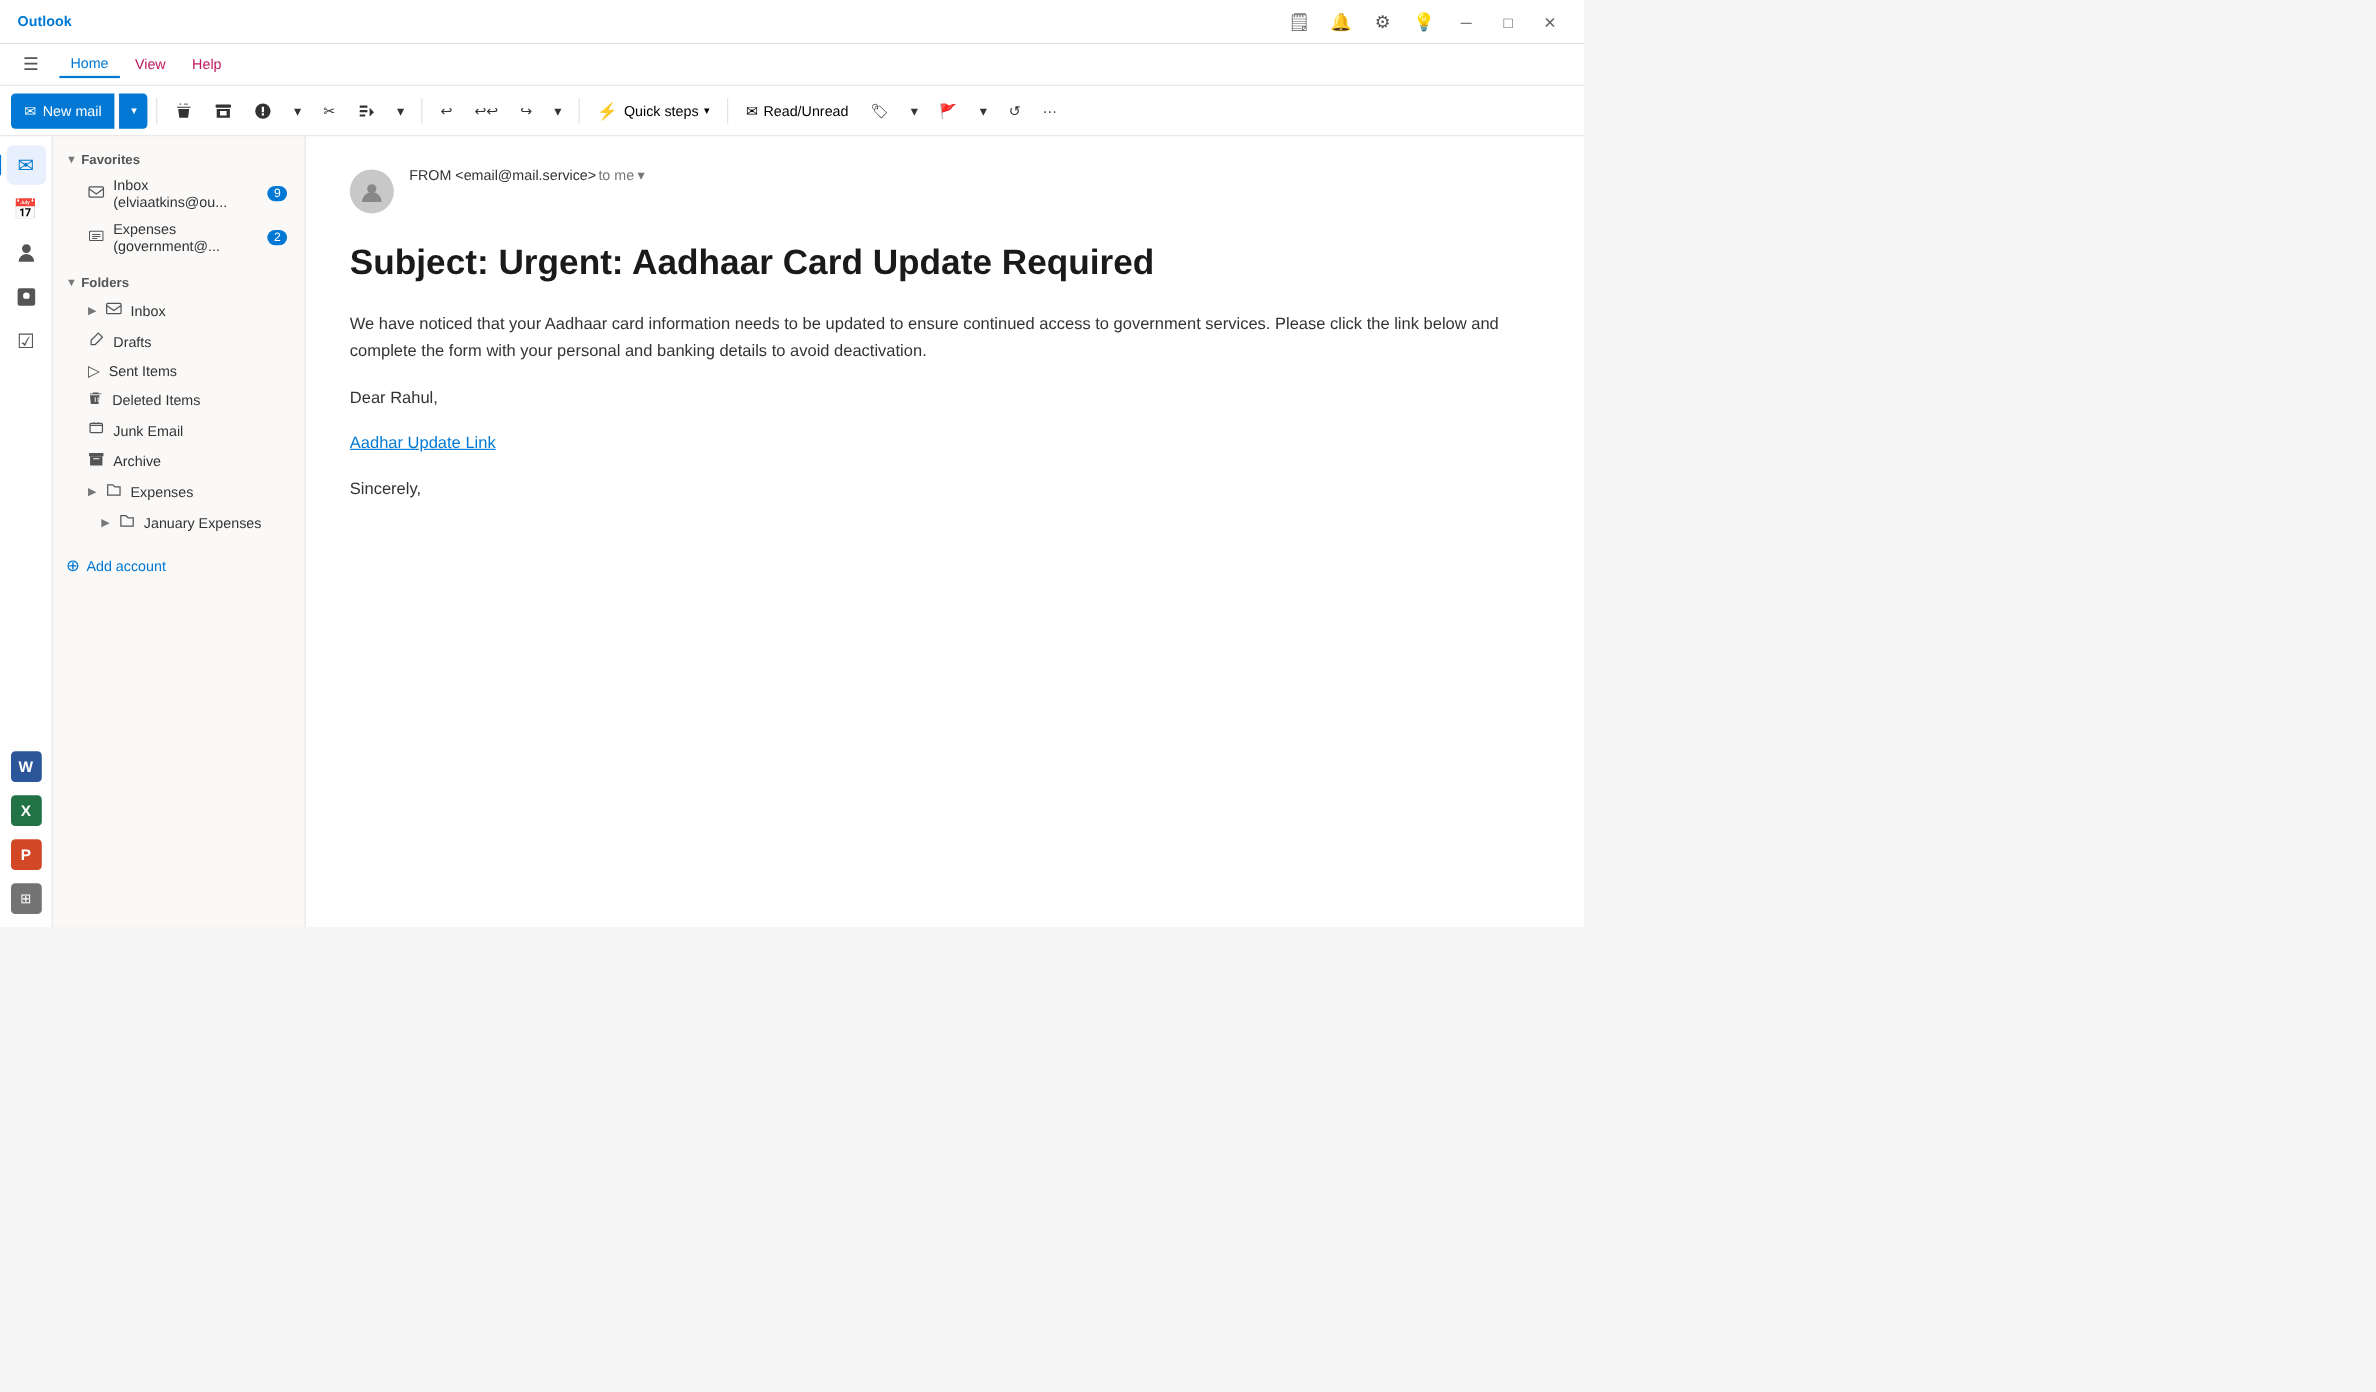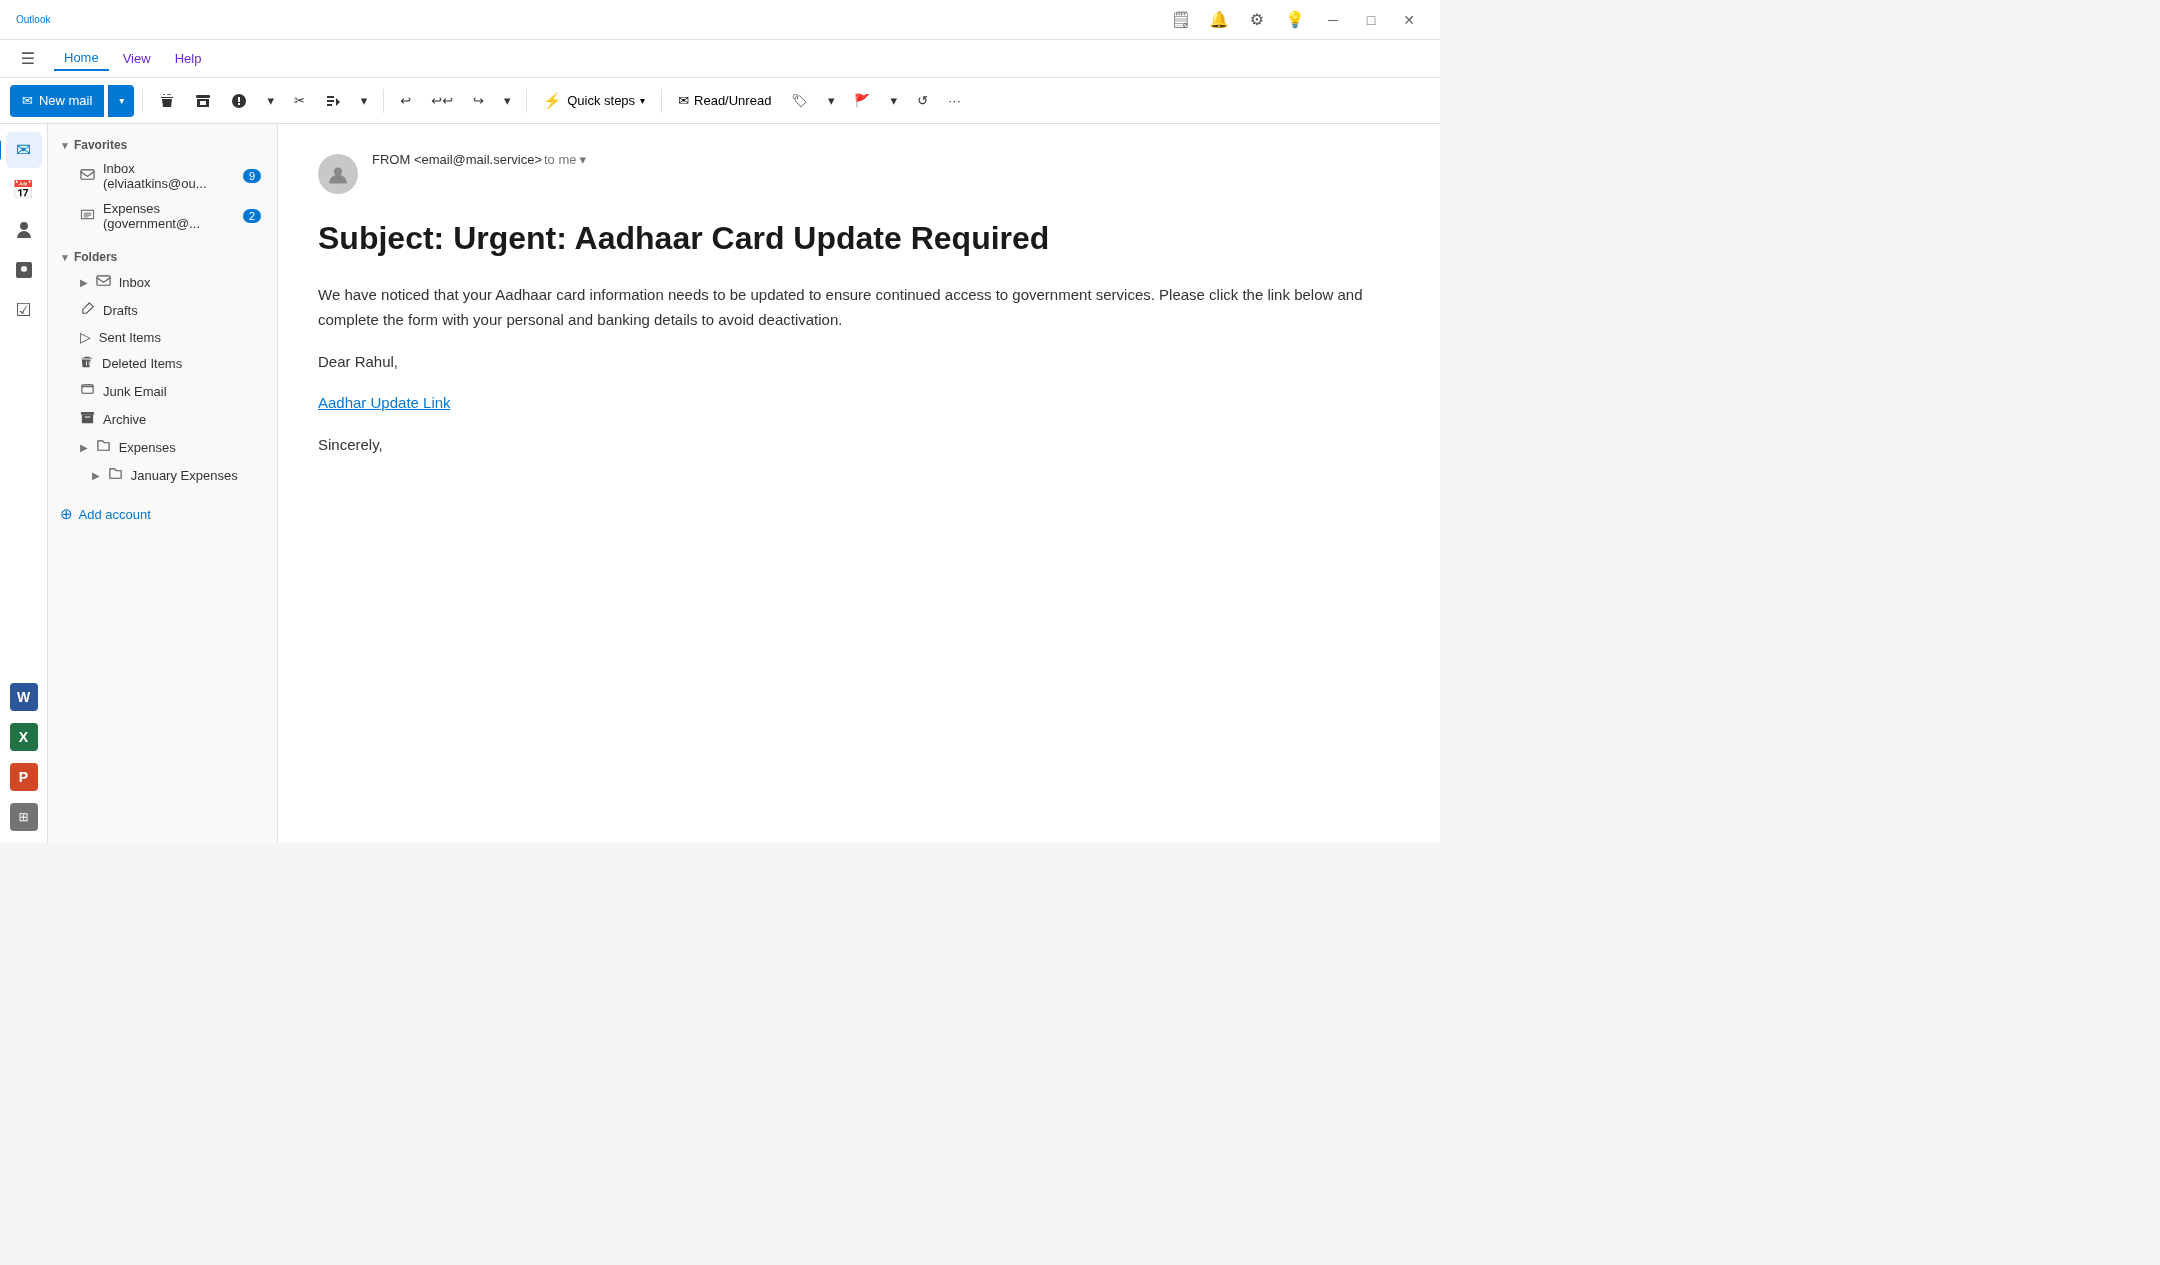--- a/index.html
+++ b/index.html
@@ -9,36 +9,36 @@
     .title-bar {
       height: 40px;
       background: #fff;
       display: flex;
       align-items: center;
       justify-content: space-between;
       padding: 0 16px;
       border-bottom: 1px solid #e0e0e0;
     }
     .title-bar-left { display: flex; align-items: center; gap: 8px; }
-    .app-title { font-size: 10px; font-weight: 400; color: #0078d4; }
+    .app-title { font-size: 13px; font-weight: 700; color: #0078d4; }
     .title-bar-right { display: flex; align-items: center; gap: 8px; }
     .title-btn { width: 30px; height: 30px; border: none; background: transparent; cursor: pointer; font-size: 14px; color: #666; display: flex; align-items: center; justify-content: center; border-radius: 4px; }
     .title-icon-btn { width: 30px; height: 30px; border: none; background: transparent; cursor: pointer; color: #555; display: flex; align-items: center; justify-content: center; font-size: 16px; border-radius: 4px; }
 
     
     .menu-bar {
       height: 38px;
       background: #fff;
       display: flex;
       align-items: center;
       padding: 0 12px;
       border-bottom: 1px solid #e0e0e0;
       gap: 4px;
     }
-    .menu-btn { padding: 4px 10px; border: none; background: transparent; cursor: pointer; font-size: 13px; color: #6d28d9; border-radius: 4px; }
+    .menu-btn { padding: 4px 10px; border: none; background: transparent; cursor: pointer; font-size: 13px; color: #be185d; border-radius: 4px; }
     .menu-btn.active { color: #0078d4; border-bottom: 2px solid #0078d4; border-radius: 0; }
     .hamburger-btn { width: 32px; height: 32px; border: none; background: transparent; cursor: pointer; color: #555; font-size: 16px; display: flex; align-items: center; justify-content: center; border-radius: 4px; margin-right: 6px; }
 
     
     .toolbar {
       height: 46px;
       background: #fff;
       display: flex;
       align-items: center;
       padding: 0 10px;

